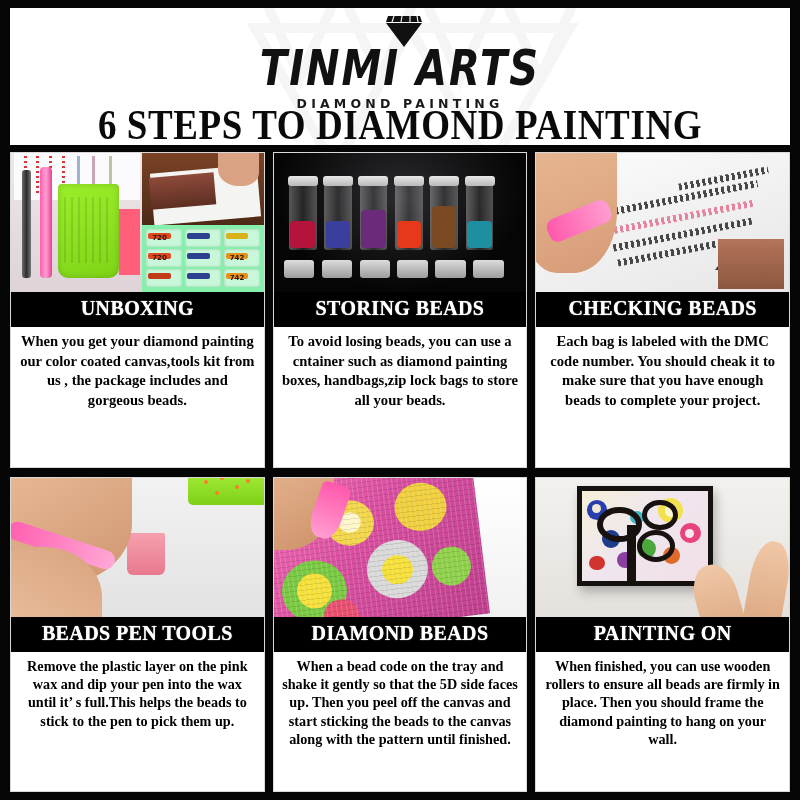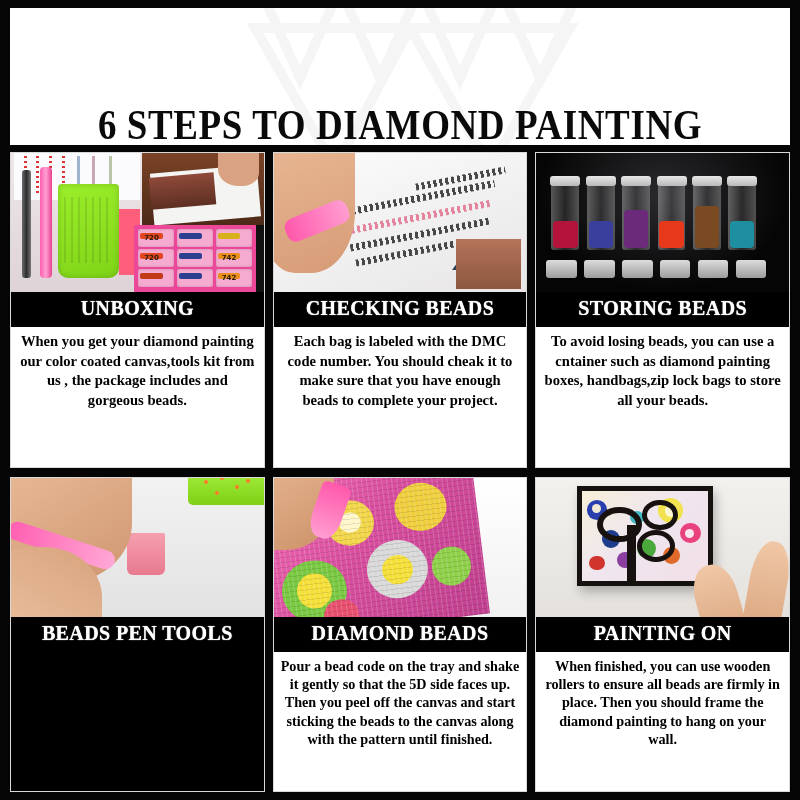--- a/index.html
+++ b/index.html
@@ -73,21 +73,21 @@
   .p1-tray{position:absolute;left:36%;top:22%;width:46%;height:68%;
            background:linear-gradient(160deg,#9bee2a,#7fd417);border-radius:4px 4px 10px 10px;
            box-shadow:inset 0 0 6px rgba(0,0,0,.18);}
   .p1-tray:after{content:"";position:absolute;left:10%;top:14%;width:80%;height:70%;
            background:repeating-linear-gradient(90deg,rgba(0,0,0,.10) 0 2px,transparent 2px 7px);}
   .p1-wax{position:absolute;right:2%;top:40%;width:16%;height:48%;background:#ff5f7a;}
   .p1-tr{position:absolute;right:0;top:0;width:48%;height:52%;background:linear-gradient(#7a4326,#4d2a17);}
   .p1-paper{position:absolute;left:8%;top:22%;width:88%;height:72%;background:#f4f4f2;transform:rotate(-5deg);}
   .p1-canvas{position:absolute;left:6%;top:30%;width:54%;height:44%;background:linear-gradient(#8e4a3a,#5d2f22);transform:rotate(-5deg);}
   .p1-hand{position:absolute;right:4%;top:0;width:34%;height:46%;background:#d9a383;border-radius:0 0 40% 50%;}
-  .p1-br{position:absolute;right:8px;bottom:0;width:48%;height:48%;background:#ec4899;}
+  .p1-br{position:absolute;right:0;bottom:0;width:48%;height:48%;background:#86efac;}
   .bag{position:absolute;border-radius:2px;background:rgba(255,255,255,.55);box-shadow:inset 0 0 3px rgba(0,0,0,.2);}
   .bag i{position:absolute;left:6%;top:22%;width:62%;height:34%;display:block;border-radius:2px;
          font-family:"DejaVu Sans",sans-serif;font-style:normal;font-weight:bold;font-size:7px;color:#2b1a0d;
          text-align:center;line-height:1.5;}
 
   
   .p2{background:#f0eeec;}
   .p2-sheet{position:absolute;inset:0;background:linear-gradient(160deg,#fdfdfd,#e7e5e6);}
   .p2-row{position:absolute;height:7px;background:repeating-linear-gradient(90deg,#2a2a2a 0 3px,transparent 3px 6px);transform:rotate(-11deg);opacity:.85;}
   .p2-rowpink{background:repeating-linear-gradient(90deg,#e1708e 0 3px,transparent 3px 6px);}
@@ -144,20 +144,34 @@
       <g fill="none" stroke="#ececec" stroke-width="10">
         <path d="M250 -20 L330 -20 L290 70 Z"></path>
         <path d="M330 -20 L410 -20 L370 70 Z"></path>
         <path d="M410 -20 L490 -20 L450 70 Z"></path>
         <path d="M490 -20 L570 -20 L530 70 Z"></path>
         <path d="M245 20 L400 20 L325 160 Z"></path>
         <path d="M400 20 L560 20 L480 160 Z"></path>
       </g>
     </svg>
 
+    <div class="logo-wrap">
+      <svg class="logo-diamond" viewBox="0 0 44 34">
+        <polygon points="4,9 40,9 22,33" fill="#111"></polygon>
+        <polygon points="6,2 38,2 40,8 4,8" fill="#111"></polygon>
+        <g stroke="#fff" stroke-width="1.1">
+          <line x1="12" y1="2" x2="10" y2="8"></line>
+          <line x1="20" y1="2" x2="19" y2="8"></line>
+          <line x1="28" y1="2" x2="28" y2="8"></line>
+          <line x1="35" y1="2" x2="36" y2="8"></line>
+        </g>
+      </svg>
+      <div class="logo-name">TINMI ARTS</div>
+      <div class="logo-sub">DIAMOND PAINTING</div>
+    </div>
 
     <div class="poster-title">6 STEPS TO DIAMOND PAINTING</div>
   </div>
 
   <div class="grid">
 
     <div class="card r1">
       <div class="photo">
         <div class="ph p1">
           <div class="pseudo p1-left">
@@ -206,20 +220,59 @@
                 <i style="background:#2d3f8f"></i>
               </div>
             <div class="bag" style="left:67%;top:66%;width:30%;height:26%">
                 <i style="background:#e8901b">742</i>
               </div>
           </div>
         </div>
       </div>
       <div class="card-title">UNBOXING</div>
       <div class="card-body">When  you get your diamond painting  our color coated canvas,tools kit from us , the package includes and gorgeous beads.</div>
+    </div>
+
+    <div class="card r1">
+      <div class="photo">
+        <div class="ph p3">
+          <div class="vial" style="left:6%">
+              <span class="cap"></span>
+              <span class="beads" style="background:#b4143c"></span>
+            </div>
+          <div class="vial" style="left:20%">
+              <span class="cap"></span>
+              <span class="beads" style="background:#3a3f9e"></span>
+            </div>
+          <div class="vial" style="left:34%">
+              <span class="cap"></span>
+              <span class="beads" style="background:#6b2a7a;height:56%"></span>
+            </div>
+          <div class="vial" style="left:48%">
+              <span class="cap"></span>
+              <span class="beads" style="background:#e8381c"></span>
+            </div>
+          <div class="vial" style="left:62%">
+              <span class="cap"></span>
+              <span class="beads" style="background:#7a4a22;height:62%"></span>
+            </div>
+          <div class="vial" style="left:76%">
+              <span class="cap"></span>
+              <span class="beads" style="background:#1d8fa0"></span>
+            </div>
+          <div class="lid" style="left:4%"></div>
+            <div class="lid" style="left:19%"></div>
+          <div class="lid" style="left:34%"></div>
+            <div class="lid" style="left:49%"></div>
+          <div class="lid" style="left:64%"></div>
+            <div class="lid" style="left:79%"></div>
+        </div>
+      </div>
+      <div class="card-title">STORING BEADS</div>
+      <div class="card-body">To avoid losing beads, you can use a cntainer such as diamond painting boxes, handbags,zip lock bags to store all your beads.</div>
     </div>
 
     <div class="card r1">
       <div class="photo">
         <div class="ph p2">
           <div class="p2-sheet"></div>
           <div class="p2-row" style="left:26%;top:30%;width:62%"></div>
           <div class="p2-row p2-rowpink" style="left:28%;top:44%;width:58%"></div>
           <div class="p2-row" style="left:30%;top:56%;width:56%"></div>
           <div class="p2-row" style="left:32%;top:70%;width:40%"></div>
@@ -227,76 +280,38 @@
           <div class="p2-tri"></div>
           <div class="p2-thumb"></div>
           <div class="p2-hand"></div>
           <div class="p2-pen"></div>
         </div>
       </div>
       <div class="card-title">CHECKING BEADS</div>
       <div class="card-body">Each bag is labeled with the DMC code number. You should cheak it to make sure that you have enough beads to complete your project.</div>
     </div>
 
-    <div class="card r1">
-      <div class="photo">
-        <div class="ph p3">
-          <div class="vial" style="left:6%">
-              <span class="cap"></span>
-              <span class="beads" style="background:#b4143c"></span>
-            </div>
-          <div class="vial" style="left:20%">
-              <span class="cap"></span>
-              <span class="beads" style="background:#3a3f9e"></span>
-            </div>
-          <div class="vial" style="left:34%">
-              <span class="cap"></span>
-              <span class="beads" style="background:#6b2a7a;height:56%"></span>
-            </div>
-          <div class="vial" style="left:48%">
-              <span class="cap"></span>
-              <span class="beads" style="background:#e8381c"></span>
-            </div>
-          <div class="vial" style="left:62%">
-              <span class="cap"></span>
-              <span class="beads" style="background:#7a4a22;height:62%"></span>
-            </div>
-          <div class="vial" style="left:76%">
-              <span class="cap"></span>
-              <span class="beads" style="background:#1d8fa0"></span>
-            </div>
-          <div class="lid" style="left:4%"></div>
-            <div class="lid" style="left:19%"></div>
-          <div class="lid" style="left:34%"></div>
-            <div class="lid" style="left:49%"></div>
-          <div class="lid" style="left:64%"></div>
-            <div class="lid" style="left:79%"></div>
-        </div>
-      </div>
-      <div class="card-title">STORING BEADS</div>
-      <div class="card-body">To avoid losing beads, you can use a cntainer such as diamond painting boxes, handbags,zip lock bags to store all your beads.</div>
-    </div>
-
     <div class="card r2">
       <div class="photo">
         <div class="ph p4">
           <div class="p4-tray">
               <i style="left:20%;top:30%"></i>
               <i style="left:40%;top:20%"></i>
               <i style="left:58%;top:44%"></i>
               <i style="left:72%;top:26%"></i>
               <i style="left:34%;top:60%"></i>
             </div>
           <div class="p4-wax"></div>
           <div class="p4-hand1"></div>
           <div class="p4-pen"></div>
           <div class="p4-hand2"></div>
         </div>
       </div>
       <div class="card-title">BEADS PEN TOOLS</div>
+      <div class="card-body">Remove the plastic layer on the pink wax and dip your pen into the wax until it’ s full.This helps the beads to stick to the pen to pick them up.</div>
     </div>
 
     <div class="card r2">
       <div class="photo">
         <div class="ph p5">
           <div class="p5-white"></div>
           <div class="p5-canvas">
             <span class="c" style="left:6%;top:54%;width:30%;height:38%;background:#7ac943"></span>
             <span class="c" style="left:13%;top:62%;width:16%;height:22%;background:#f5e03a"></span>
             <span class="c" style="left:46%;top:48%;width:28%;height:36%;background:#d9d9d9"></span>
@@ -307,21 +322,21 @@
             <span class="c" style="left:2%;top:18%;width:18%;height:24%;background:#e86aa8"></span>
             <span class="c" style="left:76%;top:56%;width:18%;height:24%;background:#8fd04a"></span>
             <span class="c" style="left:24%;top:80%;width:16%;height:20%;background:#e94f6f"></span>
             <div class="p5-grid"></div>
           </div>
           <div class="p5-hand"></div>
           <div class="p5-pen"></div>
         </div>
       </div>
       <div class="card-title">DIAMOND BEADS</div>
-      <div class="card-body">Pour a bead code on the tray and shake it gently so that the 5D side faces up. Then you peel off the canvas and start sticking the beads to the canvas along with the pattern until finished.</div>
+      <div class="card-body">When a bead code on the tray and shake it gently so that the 5D side faces up. Then you peel off the canvas and start sticking the beads to the canvas along with the pattern until finished.</div>
     </div>
 
     <div class="card r2">
       <div class="photo">
         <div class="ph p6">
           <div class="frame">
             <div class="art">
               <span class="c" style="left:4%;top:10%;width:16%;height:22%;background:#2a3fae"></span>
               <span class="c" style="left:8%;top:15%;width:7%;height:10%;background:#f0e9d6"></span>
               <span class="c" style="left:16%;top:44%;width:14%;height:20%;background:#1e3c8c"></span>

